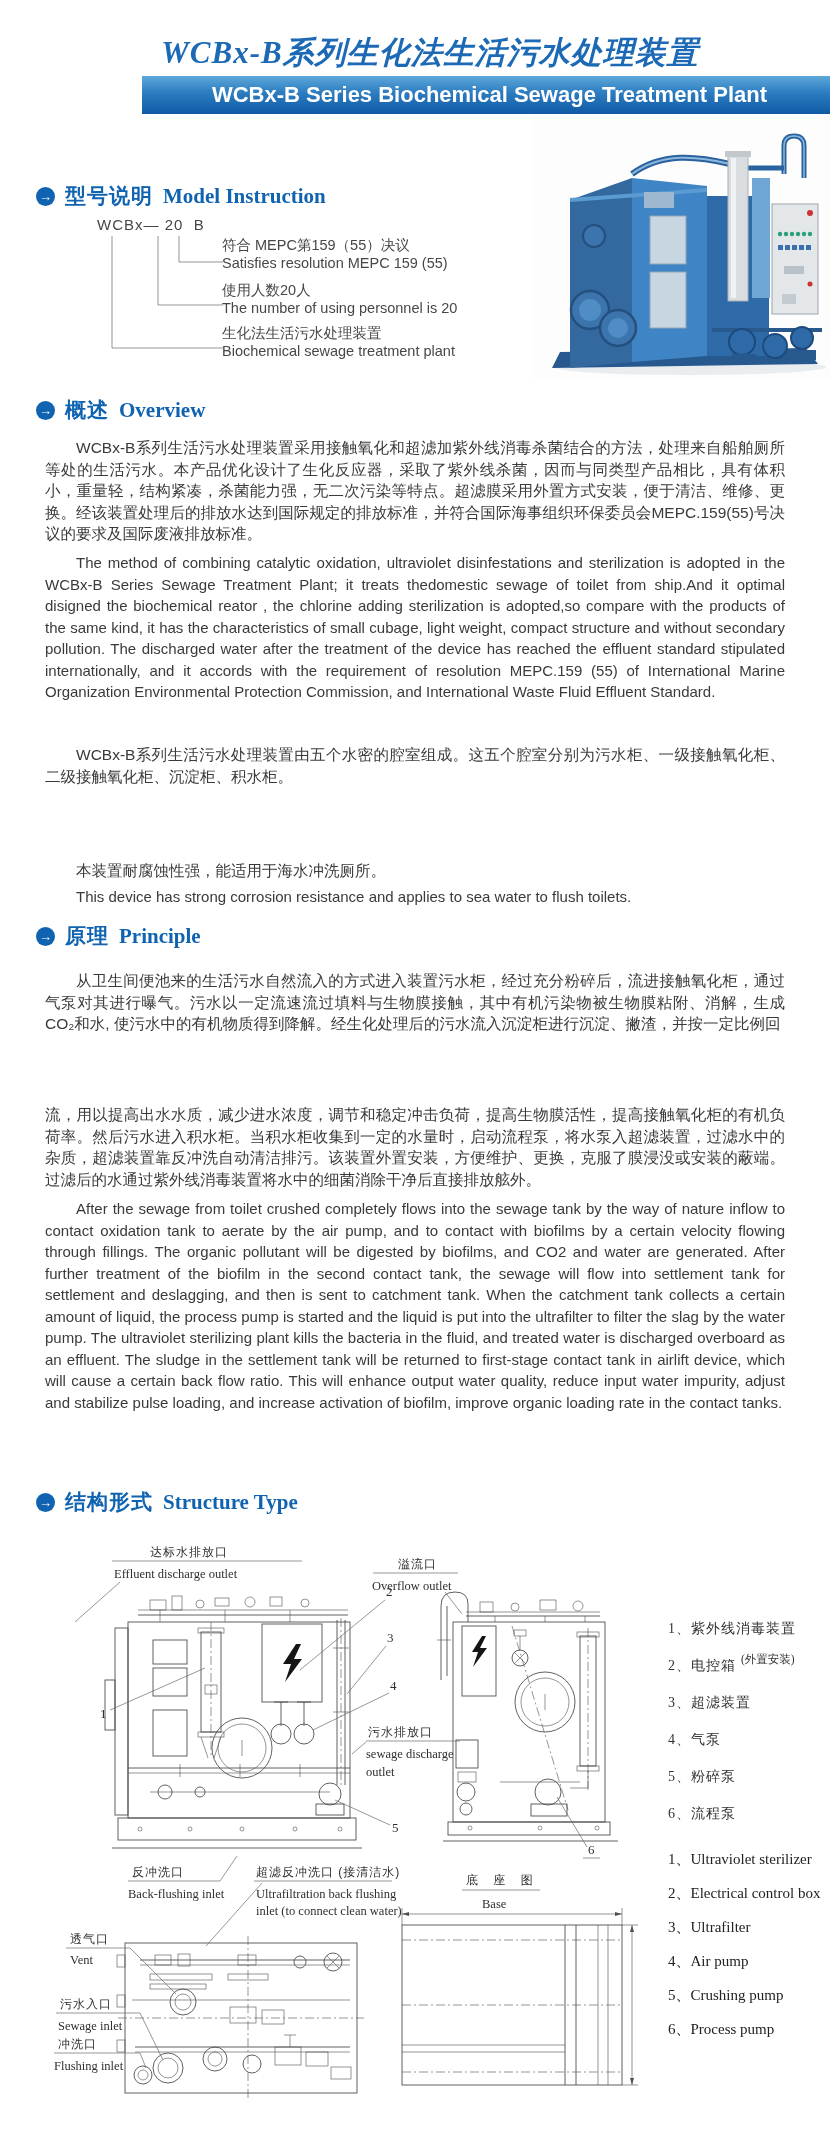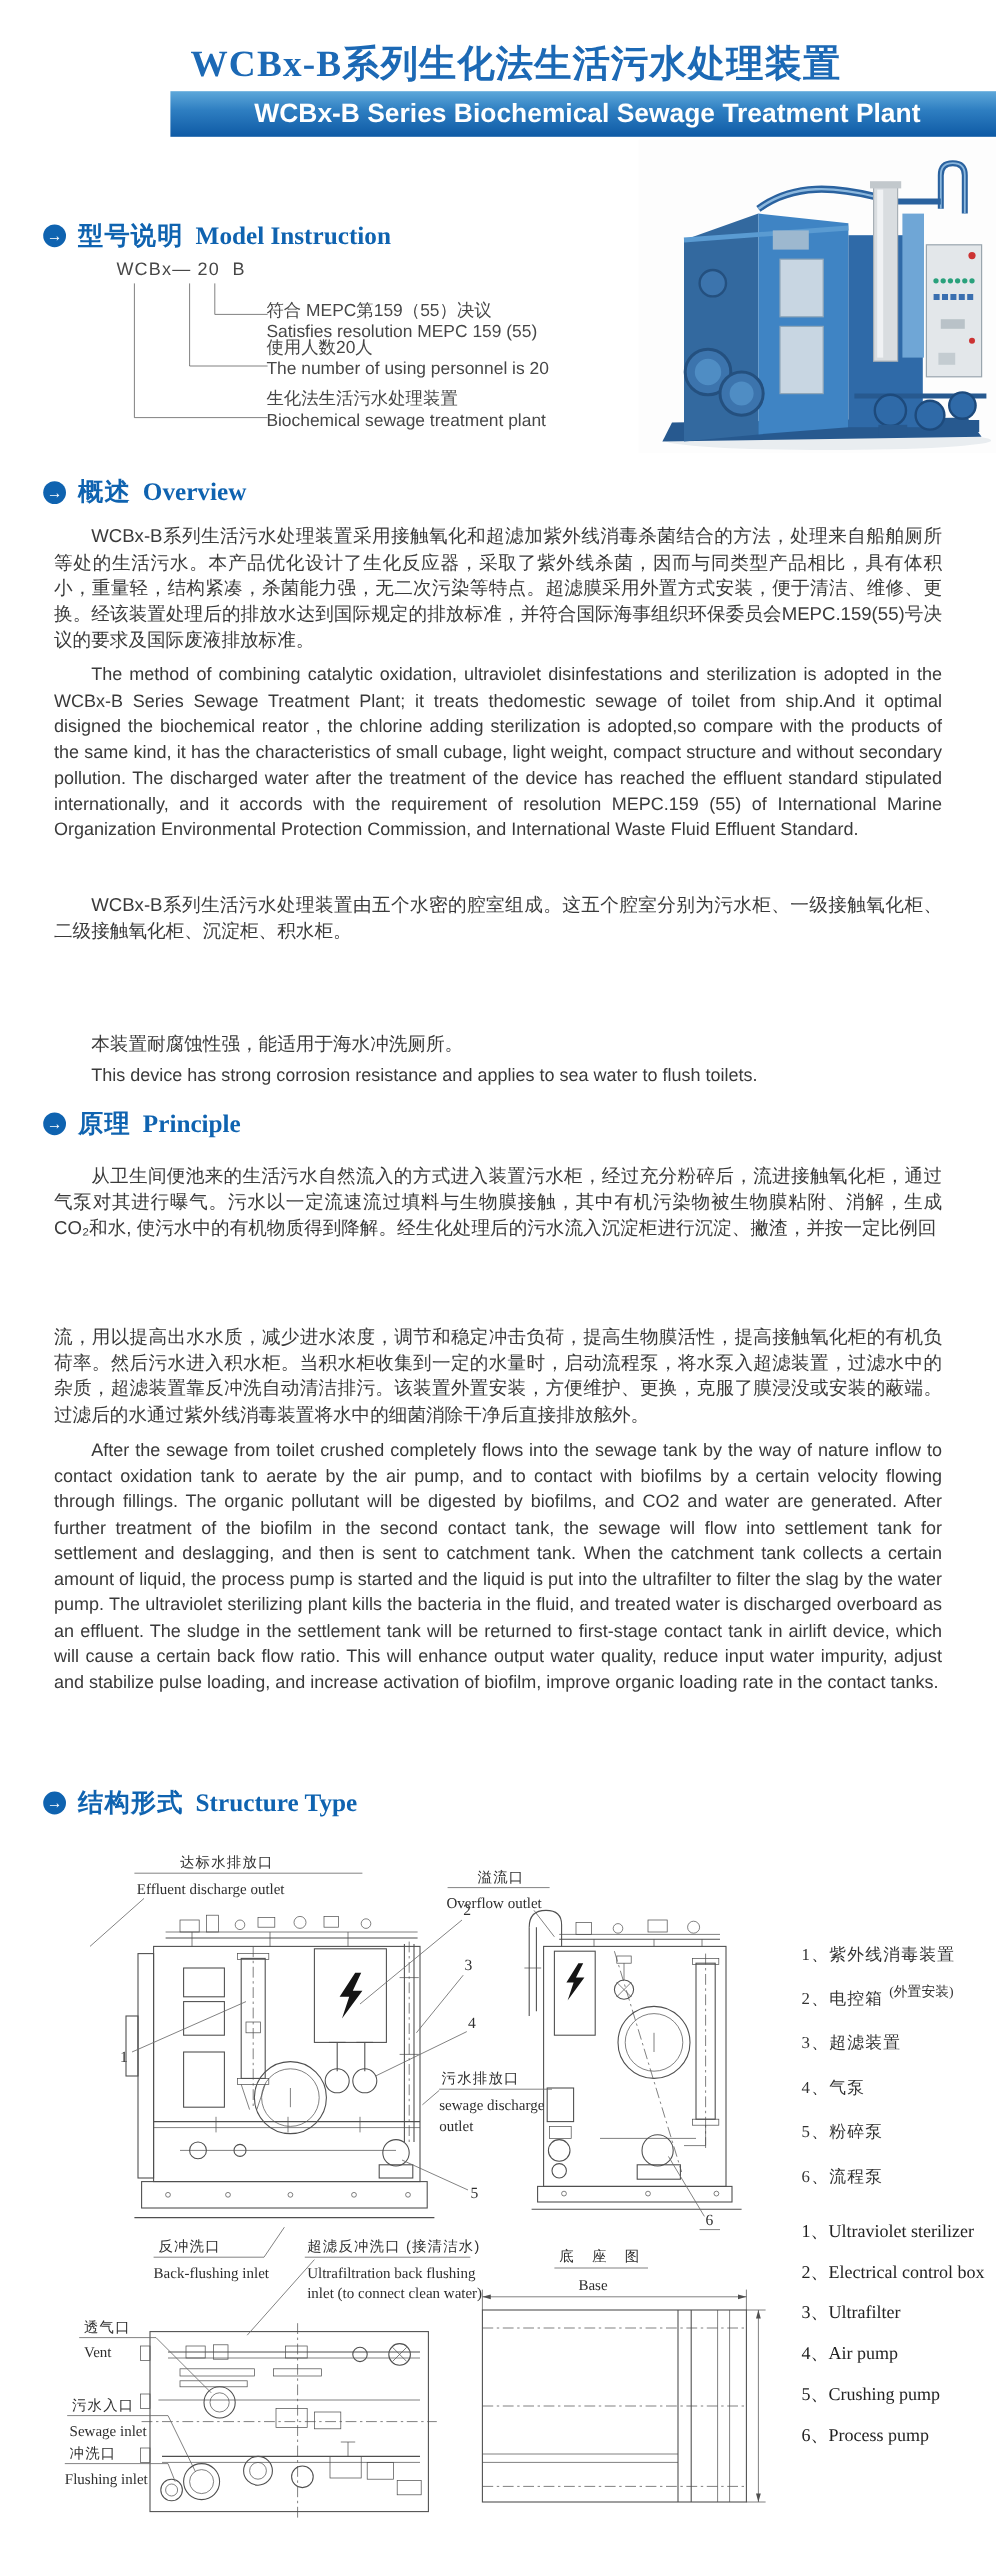--- a/index.html
+++ b/index.html
@@ -4,21 +4,21 @@
 <style>
   html,body{margin:0;padding:0;}
   body{
     width:830px;height:2130px;position:relative;background:#ffffff;
     font-family:"Liberation Sans","DejaVu Sans",sans-serif;color:#2e2e2e;overflow:hidden;
   }
   .page{position:absolute;inset:0;}
   .title{
     position:absolute;left:30px;top:32px;width:800px;text-align:center;margin:0;
     font-family:"Liberation Serif","DejaVu Serif",serif;font-weight:bold;
-    font-size:31px;color:#1c69b5;letter-spacing:1px;white-space:nowrap;
+    font-size:31px;color:#1c69b5;letter-spacing:1px;white-space:nowrap;font-style:italic;
   }
   .banner{
     position:absolute;left:142px;top:76px;width:695px;height:38px;
     background:linear-gradient(180deg,#5ea8da 0%,#2e7ec1 42%,#0e5aa5 100%);
     display:flex;align-items:center;justify-content:center;
   }
   .banner span{color:#ffffff;font-weight:bold;font-size:22px;white-space:nowrap;}
   .photo{position:absolute;left:532px;top:116px;width:298px;height:262px;}
   .sec{position:absolute;left:36px;display:flex;align-items:center;gap:10px;}
   .sec-icon{
@@ -130,21 +130,21 @@
     <span class="sec-cn">型号说明</span>
     <span class="sec-en">Model Instruction</span>
   </div>
 
   <div class="model-code">WCBx— 20  B</div>
   <svg class="tree-svg" width="140" height="125">
     <polyline points="84,0 84,26 128,26" class="s thin" stroke="#777"></polyline>
     <polyline points="63,0 63,69 128,69" class="s thin" stroke="#777"></polyline>
     <polyline points="17,0 17,112 128,112" class="s thin" stroke="#777"></polyline>
   </svg>
-  <div class="tree-item" style="top:250px">
+  <div class="tree-item" style="top:236px">
     <div>符合 MEPC第159（55）决议</div>
     <div>Satisfies resolution MEPC 159 (55)</div>
   </div>
   <div class="tree-item" style="top:281px">
     <div>使用人数20人</div>
     <div>The number of using personnel is 20</div>
   </div>
   <div class="tree-item" style="top:324px">
     <div>生化法生活污水处理装置</div>
     <div>Biochemical sewage treatment plant</div>

